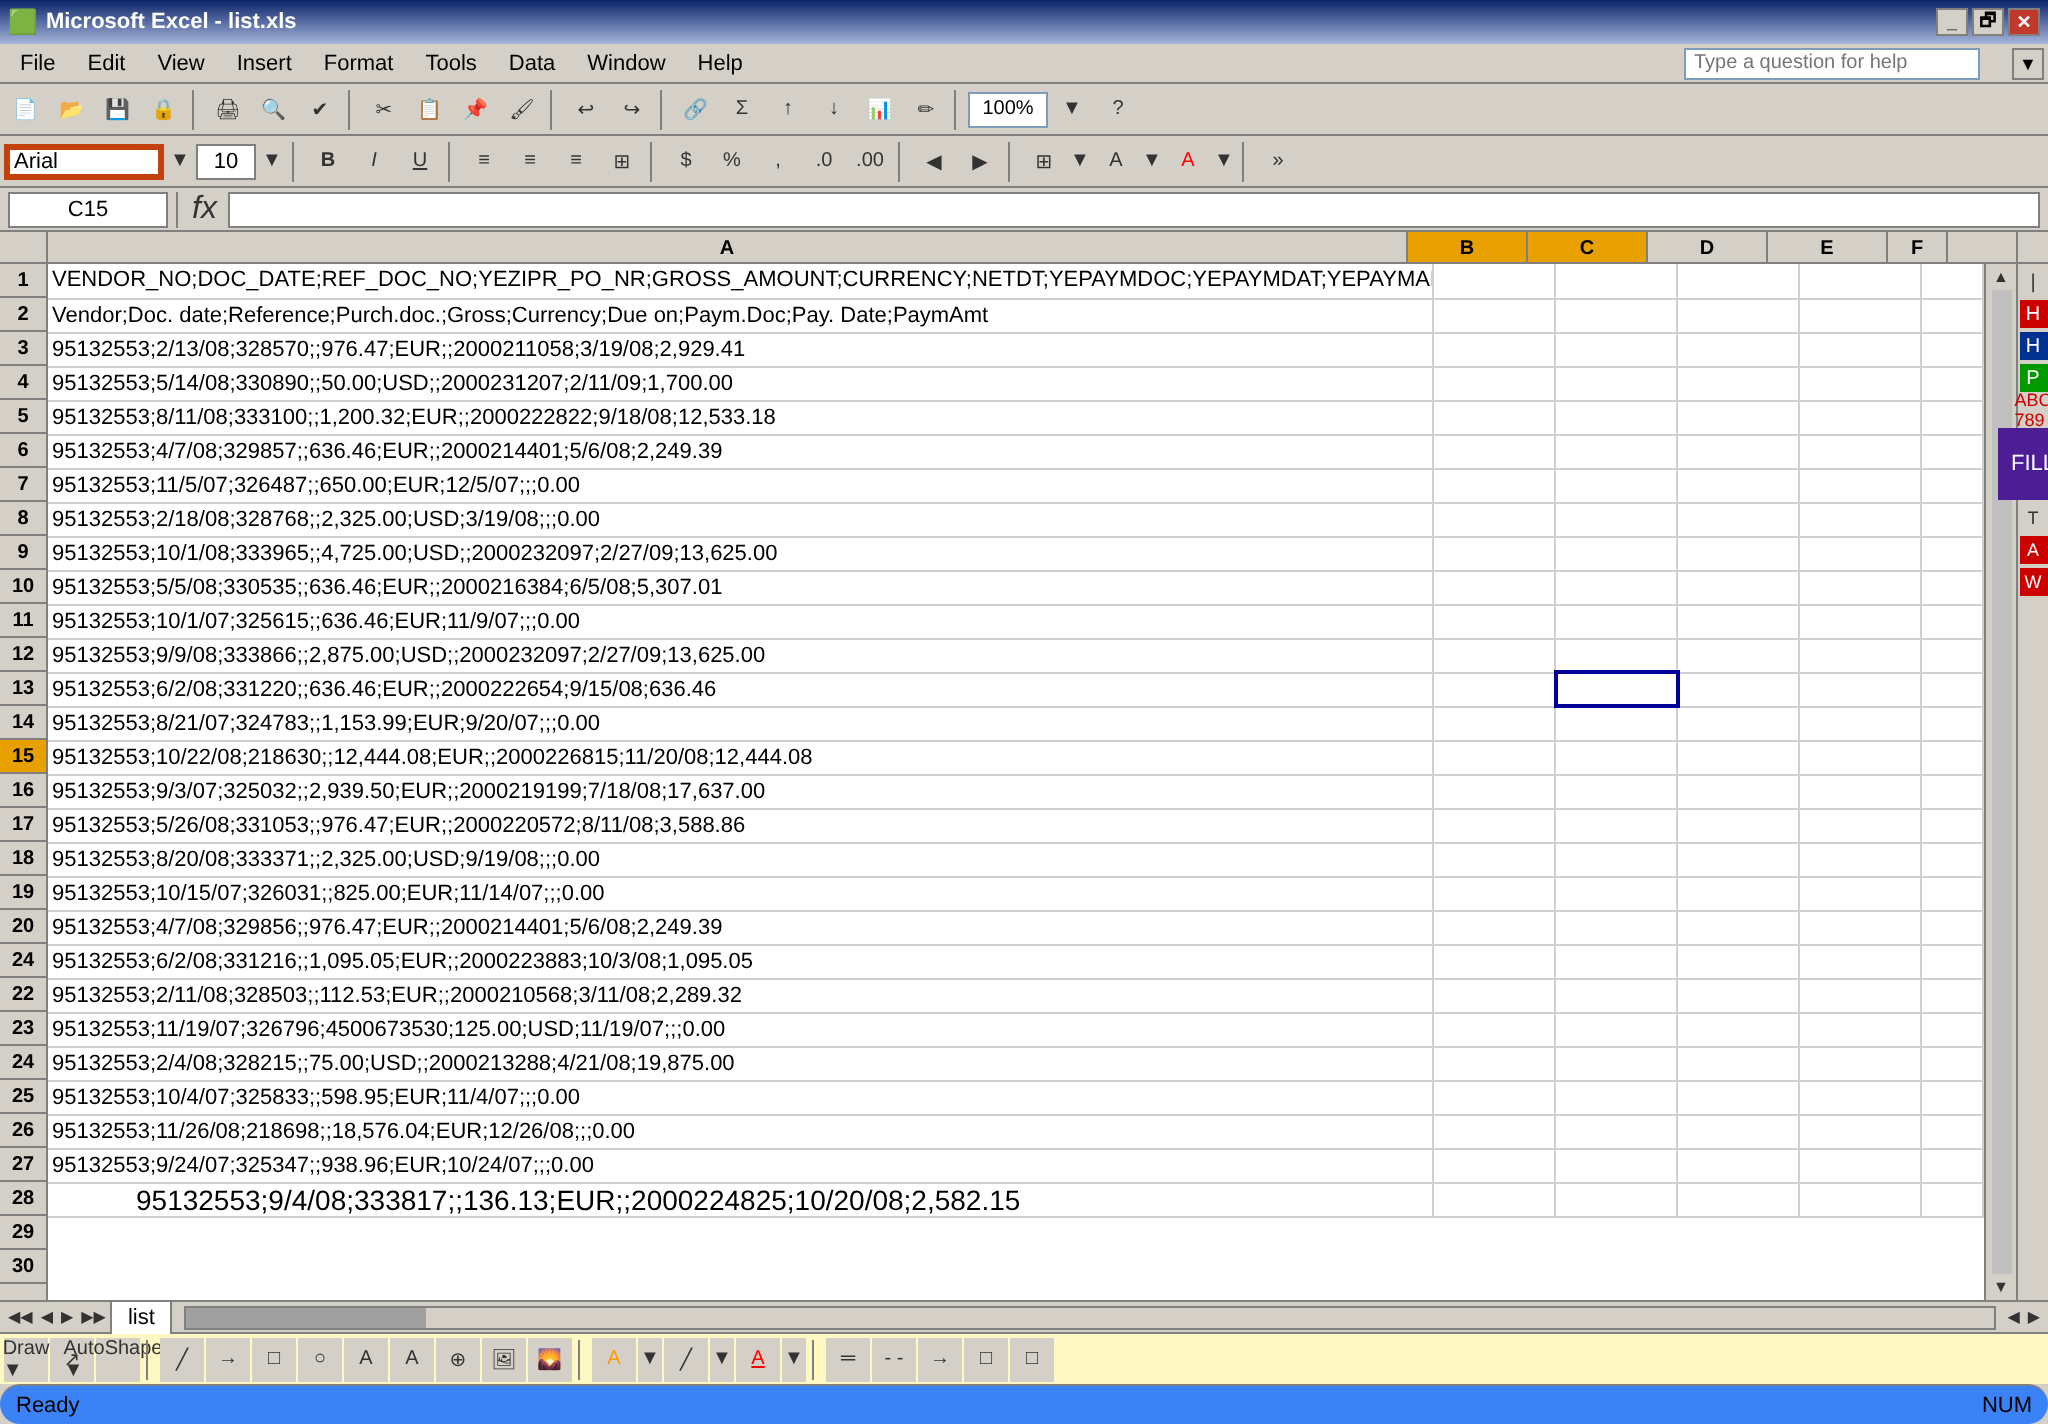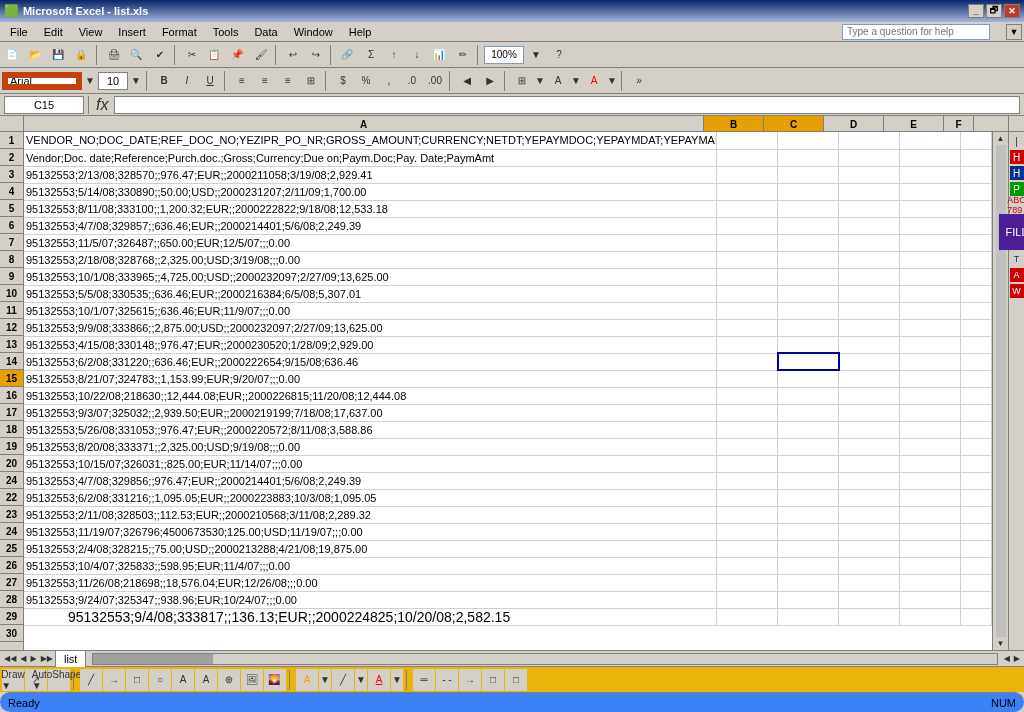--- a/index.html
+++ b/index.html
@@ -202,41 +202,41 @@
       align-items: center;
       padding: 0 8px;
       font-size: 11px;
       justify-content: space-between;
       border-radius: 10px;
     }
 
     
     #drawtoolbar {
       height: 26px;
-      background: #eab308;
+      background: #fef9c3;
       border-top: 1px solid #808080;
       display: flex;
       align-items: center;
       padding: 1px 2px;
       gap: 1px;
     }
 
     
     #formattoolbar {
       height: 26px;
       background: #d4d0c8;
       border-bottom: 1px solid #808080;
       display: flex;
       align-items: center;
       padding: 1px 2px;
       gap: 1px;
     }
     #font-name {
       width: 80px; height: 18px;
-      border: 6px solid #c2410c;
+      border: 3px solid #c2410c;
       font-size: 11px;
       padding: 0 2px;
       background: white;
     }
     #font-size {
       width: 30px; height: 18px;
       border: 1px solid #808080;
       font-size: 11px;
       text-align: center;
       background: white;
@@ -538,28 +538,20 @@
             </tr>
             <tr>
               <td style="font-size: 11px; font-family: Arial, sans-serif;">95132553;9/9/08;333866;;2,875.00;USD;;2000232097;2/27/09;13,625.00</td>
               <td></td>
               <td></td>
               <td></td>
               <td></td>
               <td></td>
             </tr>
             <tr>
-              <td style="font-size: 11px; font-family: Arial, sans-serif;">95132553;4/15/08;330148;;976.47;EUR;;2000230520;1/28/09;2,929.00</td>
-              <td></td>
-              <td></td>
-              <td></td>
-              <td></td>
-              <td></td>
-            </tr>
-            <tr>
               <td style="font-size: 11px; font-family: Arial, sans-serif;">95132553;6/2/08;331220;;636.46;EUR;;2000222654;9/15/08;636.46</td>
               <td></td>
               <td style="outline: rgb(0, 0, 153) solid 2px; outline-offset: -1px;"></td>
               <td></td>
               <td></td>
               <td></td>
             </tr>
             <tr>
               <td style="font-size: 11px; font-family: Arial, sans-serif;">95132553;8/21/07;324783;;1,153.99;EUR;9/20/07;;;0.00</td>
               <td></td>

